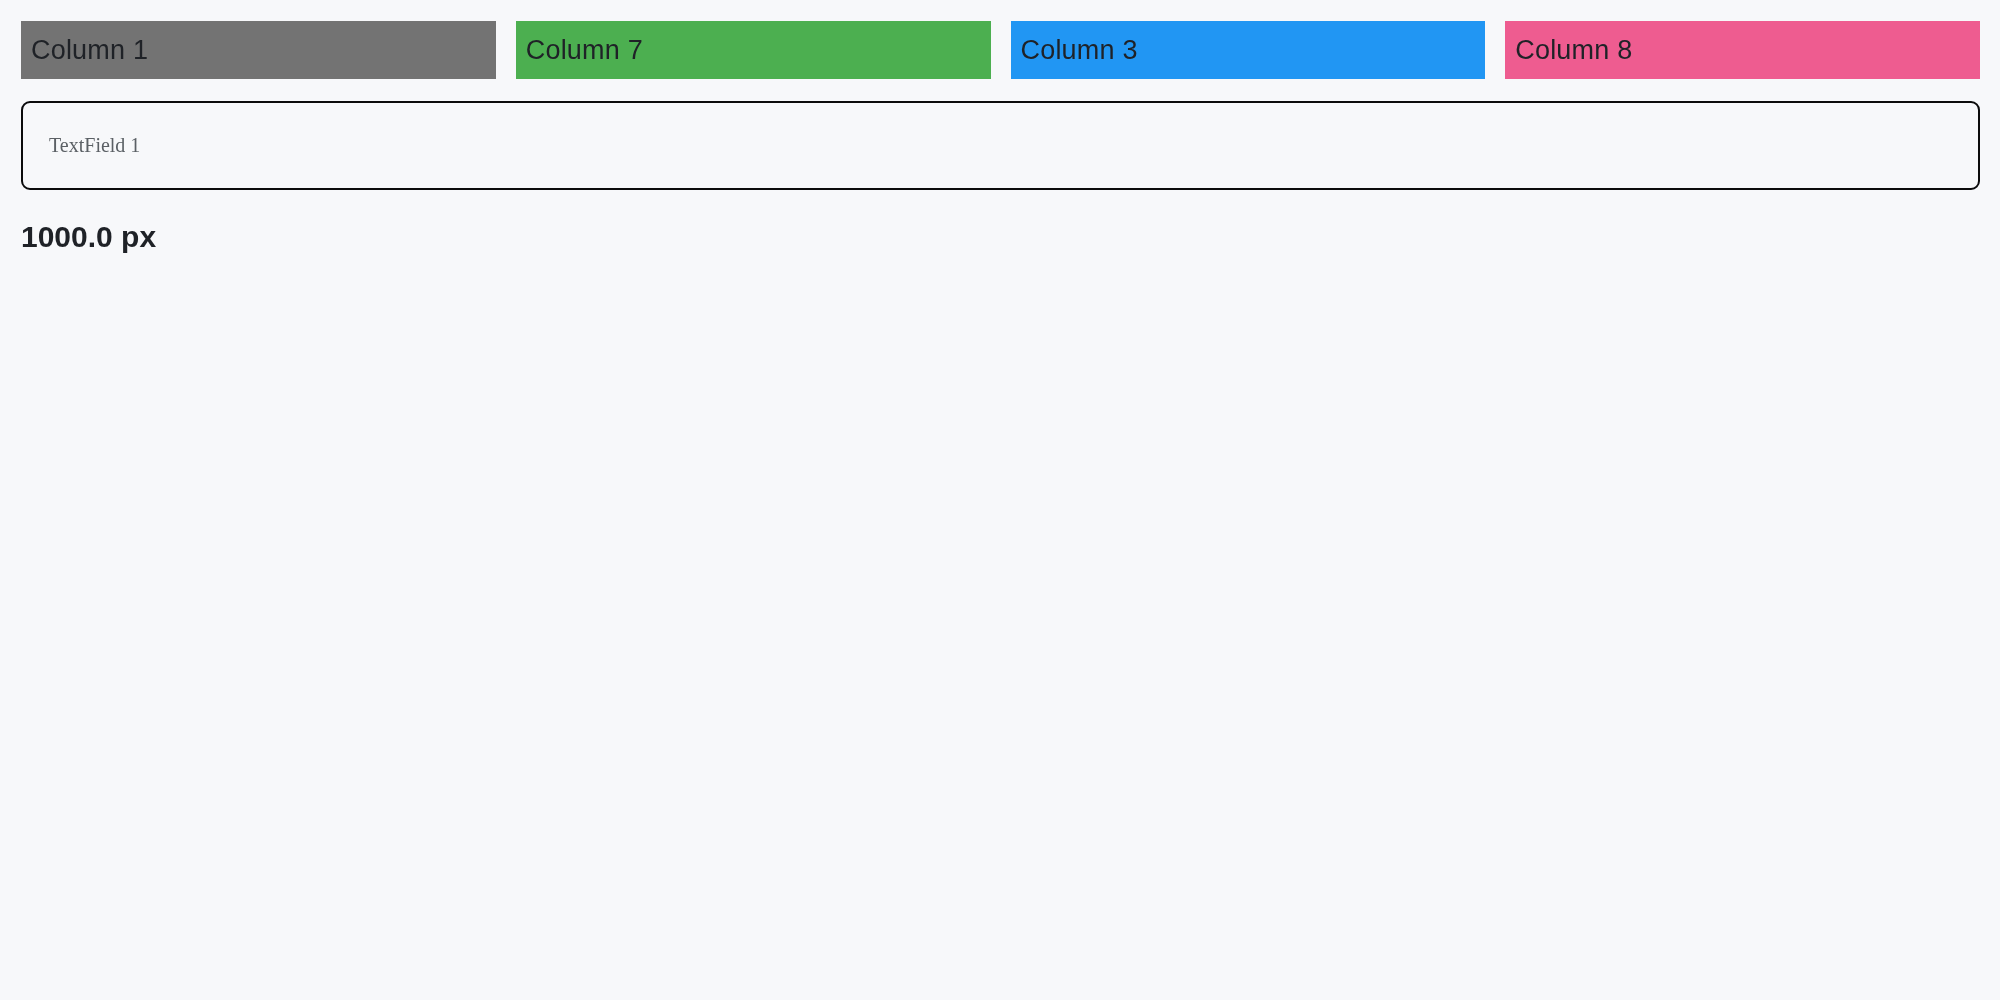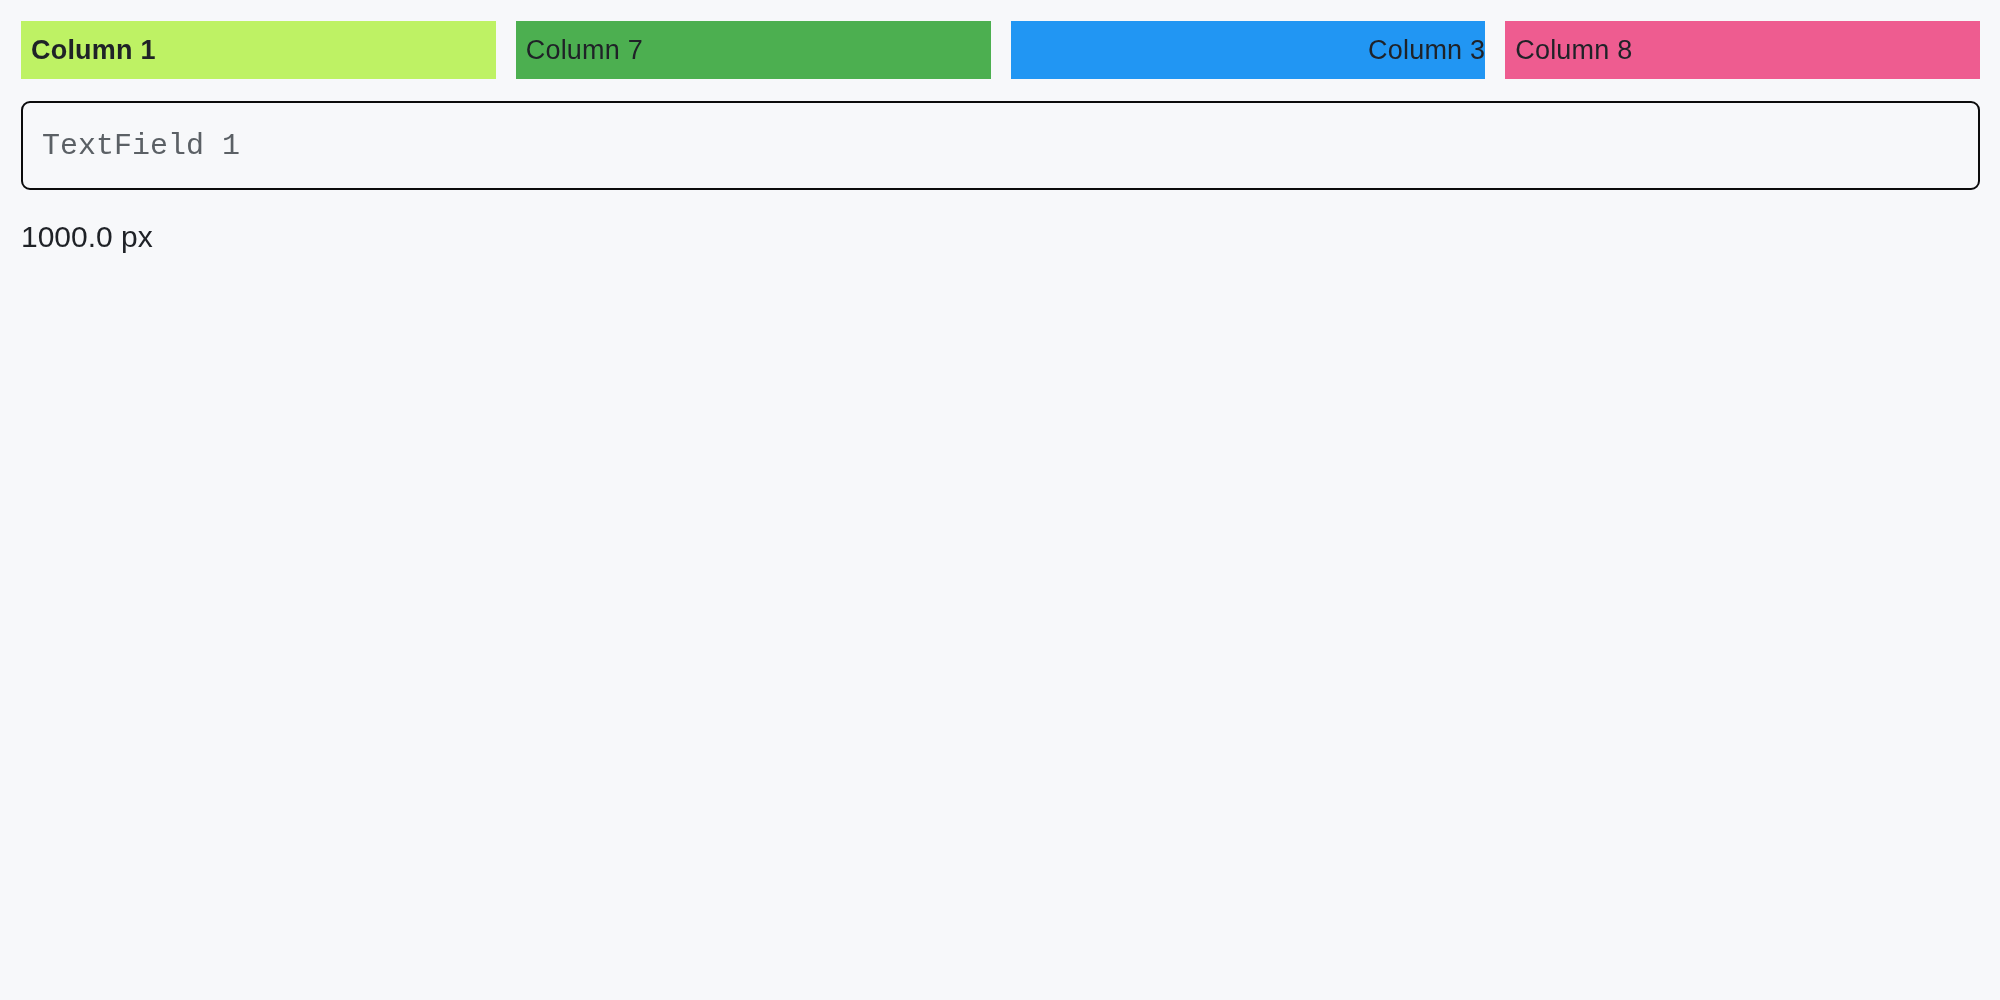--- a/index.html
+++ b/index.html
@@ -33,48 +33,49 @@
     gap: 24px;
     margin-top: 22px;
   }
   .text-field {
     flex: 1 1 0;
     height: 89px;
     border: 2px solid #0b0b0c;
     border-radius: 9px;
     background: transparent;
     outline: none;
-    padding-left: 19px;
-    font-family: Liberation Mono, monospace;
-    font-size: 30px;
+    padding-left: 26px;
+    font-family: Liberation Serif, serif;
+    font-size: 20px;
     color: #3c4147;
   }
   .text-field::placeholder {
     color: #5b6065;
     opacity: 1;
   }
   .width-label {
     margin-top: 30px;
     font-size: 30px;
     color: #1f2227;
+    font-weight: bold;
   }
 </style>
 </head>
 <body style="background: rgb(247, 248, 250);">
 
 <div class="page">
 
   <div class="columns-row">
-    <div class="column-header" style="background: #bef264; font-weight: bold;">
+    <div class="column-header" style="background: #737373;">
       <span>Column 1</span>
     </div>
     <div class="column-header" style="background: rgb(76, 175, 80);">
       <span>Column 7</span>
     </div>
-    <div class="column-header" style="background: rgb(33, 150, 243); justify-content: flex-end;">
+    <div class="column-header" style="background: rgb(33, 150, 243);">
       <span>Column 3</span>
     </div>
     <div class="column-header" style="background: rgb(238, 92, 144);">
       <span>Column 8</span>
     </div>
   </div>
 
   <div class="fields-row">
     <input type="text" class="text-field" placeholder="TextField 1" style="">
   </div>

